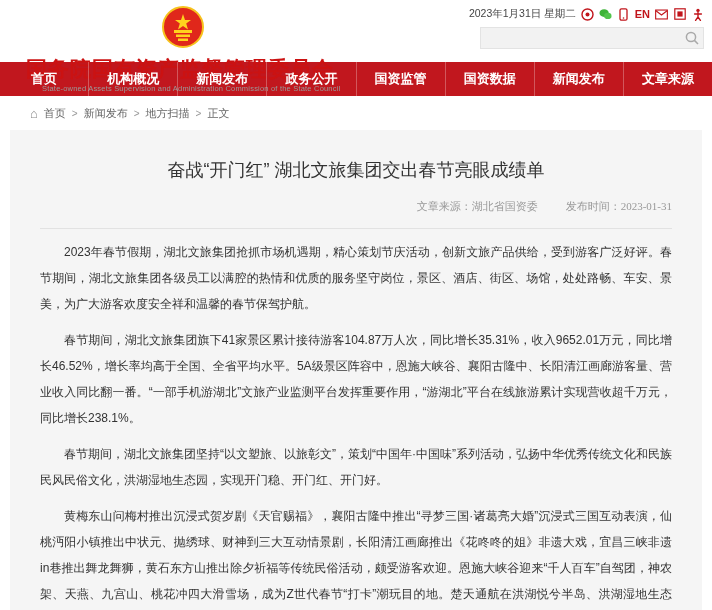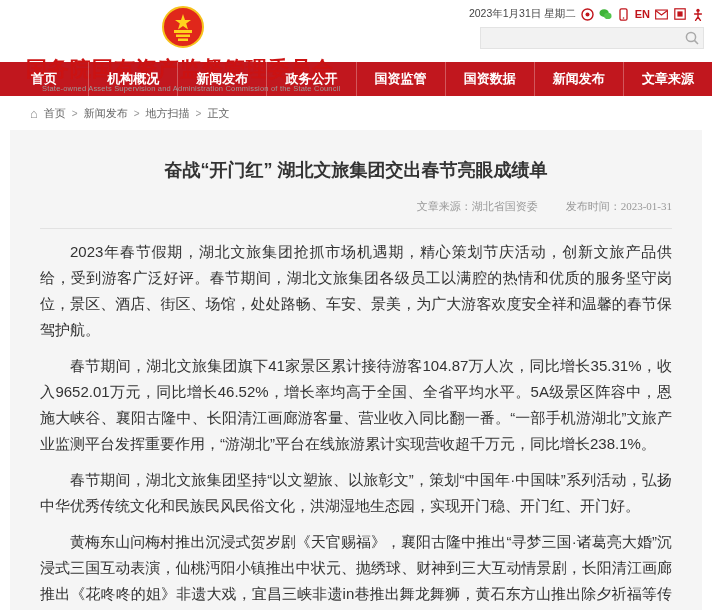--- a/index.html
+++ b/index.html
@@ -30,25 +30,25 @@
 
   
   .breadcrumb { display:flex; align-items:center; gap:6px; padding:10px 0 9px 30px; font-size:11px; color:#666; }
   .breadcrumb .home-icon { color:#888; font-size:13px; line-height:1; }
   .breadcrumb a { color:#666; text-decoration:none; cursor:pointer; }
   .breadcrumb .sep { color:#999; font-size:10px; }
   .breadcrumb .current { color:#666; }
 
   
   .article-box { margin:0 10px; background:#f5f5f5; min-height:478px; padding:28px 30px 20px 30px; }
-  .article-title { text-align:center; color:#333; font-size:18px; font-weight:bold; line-height:1.4; }
+  .article-title { text-align:center; color:#333; font-size:18px; font-weight:normal; line-height:1.4; }
   .article-meta { text-align:right; margin-top:16px; font-size:11px; color:#999;font-family:Liberation Serif, serif; }
   .article-meta .gap { display:inline-block; width:28px; }
   .meta-divider { border:none; border-top:1px solid #e2e2e2; margin:14px 0 10px 0; }
-  .article-body p { font-size:15px; color:#333; line-height:26px; text-indent:2em; text-align:justify; margin-top:10px; }
+  .article-body p { font-size:12px; color:#333; line-height:26px; text-indent:2em; text-align:justify; margin-top:10px; }
 </style>
 </head>
 <body>
 
 <div class="page">
 
   <div class="header">
     <div class="brand">
       <svg class="emblem" viewBox="0 0 42 42">
         <circle cx="21" cy="21" r="20" fill="#e0271b" stroke="#f6c31d" stroke-width="2"></circle>

